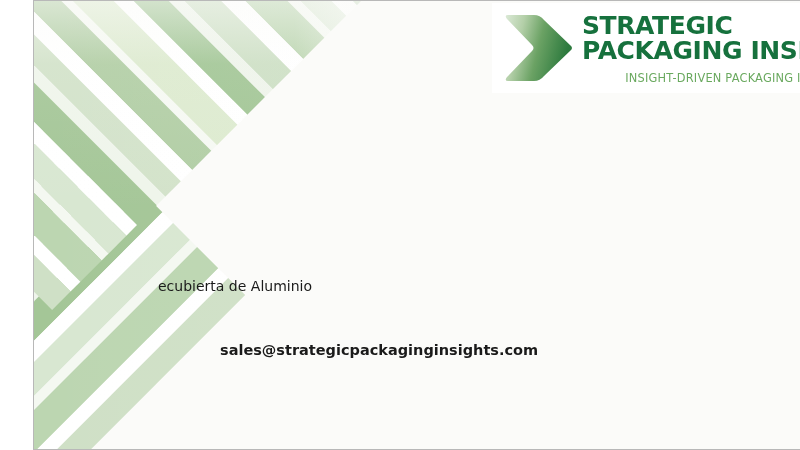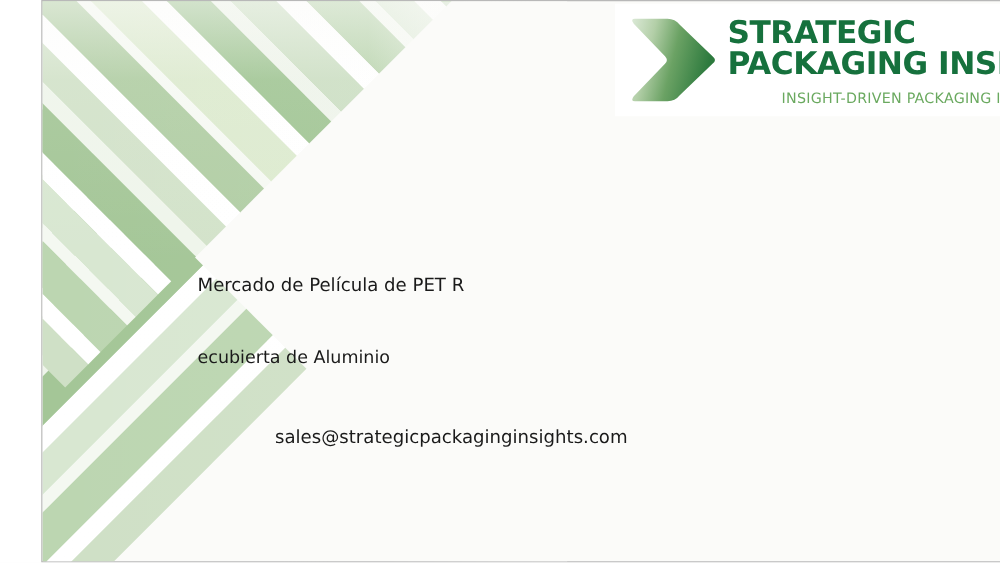--- a/index.html
+++ b/index.html
@@ -90,20 +90,21 @@
   }
   #title-line-2 {
     left: 124px;
     top: 277px;
     font-size: 14px;
   }
   #contact-email {
     left: 186px;
     top: 341px;
     font-size: 14.5px;
+    font-weight: bold;
   }
 </style>
 </head>
 <body>
 
 <div id="slide">
 
   <div id="deco">
     <svg width="420" height="450" viewBox="0 0 420 450" xmlns="http://www.w3.org/2000/svg">
       <defs>
@@ -212,19 +213,18 @@
                Q0 70 3 66 L28 40 Q31 37 28 34 L3 8 Q0 4 4 4 Z" fill="url(#markGrad)"></path>
     </svg>
 
     <div id="logo-text">
       <div class="logo-line">STRATEGIC</div>
       <div class="logo-line">PACKAGING INSIGHTS</div>
       <div id="logo-tagline">INSIGHT-DRIVEN PACKAGING INTELLIGENCE</div>
     </div>
   </div>
 
-  <div class="copy" id="title-line-1">Mercado de Película de PET R</div>
 
   <div class="copy" id="title-line-2">ecubierta de Aluminio</div>
 
   <div class="copy" id="contact-email">sales@strategicpackaginginsights.com</div>
 
 </div>
 
 </body></html>

